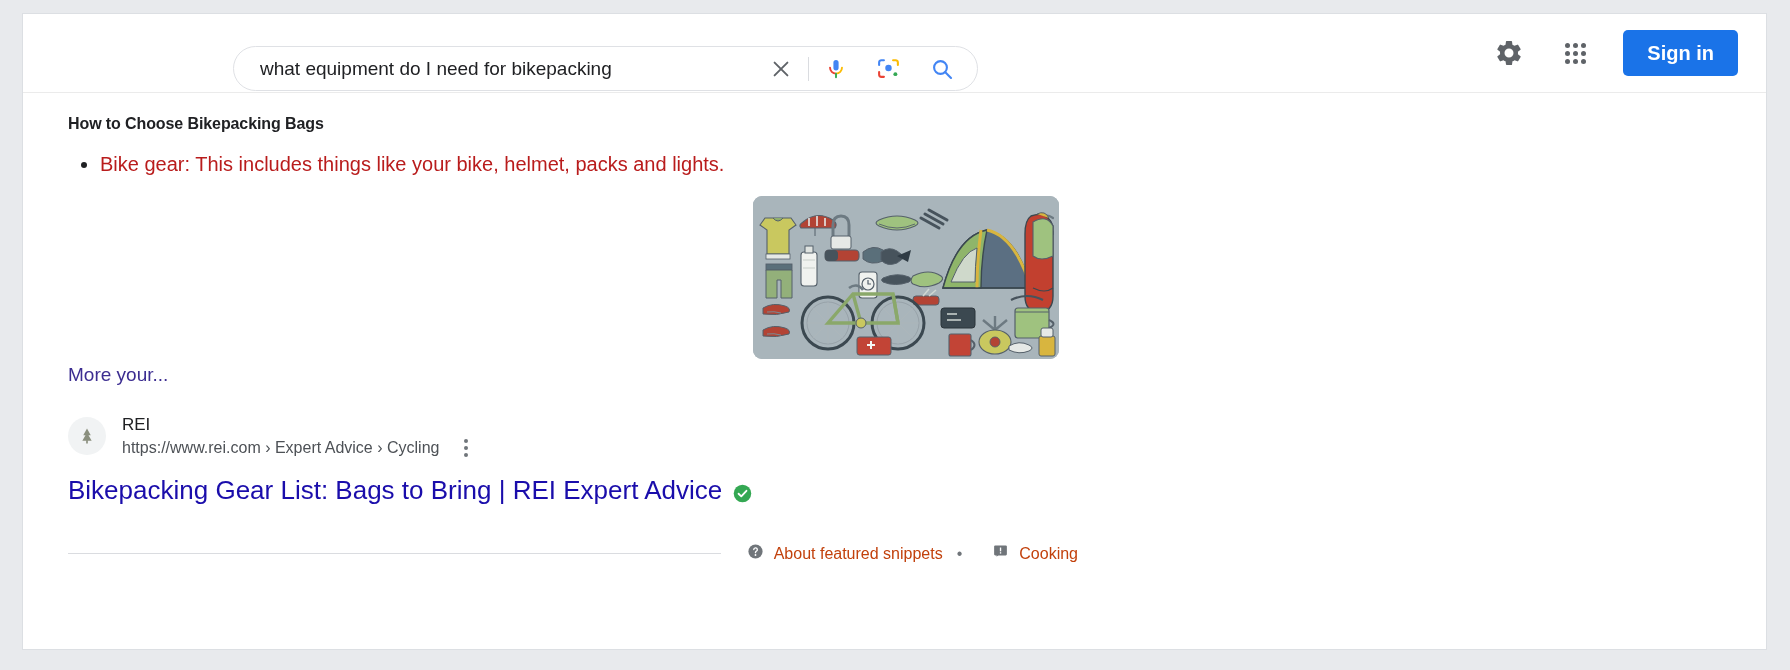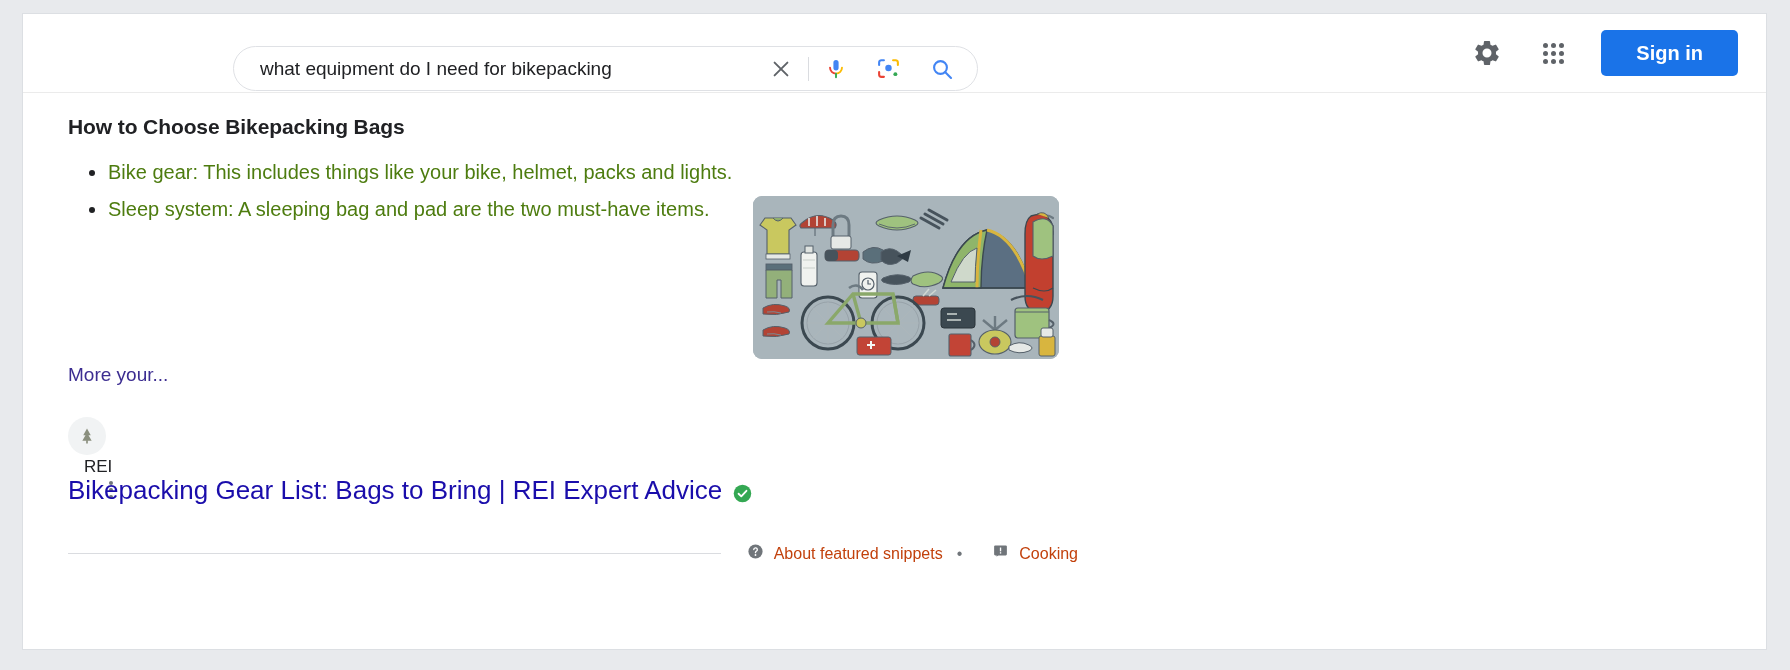--- a/index.html
+++ b/index.html
@@ -113,53 +113,53 @@
     width: 5px; height: 5px;
     border-radius: 50%;
     background: #5f6368;
   }
   .signin-btn {
     margin-left: 26px;
     background: #1a73e8;
     color: #fff;
     font-size: 20px;
     font-weight: bold;
-    padding: 0 35px;
+    padding: 0 24px;
     height: 46px;
     line-height: 46px;
     border-radius: 5px;
     cursor: pointer;
     user-select: none;
   }
 
   
   .main {
     position: relative;
     padding: 0;
   }
   .snippet-title {
     position: absolute;
     left: 45px;
     top: 22px;
-    font-size: 21px;
+    font-size: 16px;
     font-weight: bold;
     color: #202124;
     letter-spacing: -0.1px;
   }
   .bullets {
     position: absolute;
     left: 45px;
     top: 56px;
     width: 625px;
-    margin: 8px;
+    margin: 0;
     padding: 0 0 0 32px;
     list-style: none;
     font-size: 20px;
     line-height: 31px;
-    color: #4d7c0f;
+    color: #b91c1c;
   }
   .bullets li {
     position: relative;
     margin-bottom: 6px;
   }
   .bullets li::before {
     content: "";
     position: absolute;
     left: -19px;
     top: 13px;
@@ -190,21 +190,20 @@
   }
   .thumb svg { display: block; width: 100%; height: 100%; }
 
   
   .source {
     position: absolute;
     left: 45px;
     top: 320px;
     display: flex;
     align-items: flex-start;
-    flex-direction: column;
   }
   .favicon {
     width: 38px; height: 38px;
     border-radius: 50%;
     background: #f1f3f4;
     display: flex;
     align-items: center;
     justify-content: center;
     flex: none;
     margin-top: 4px;
@@ -362,21 +361,20 @@
         <div class="signin-btn">Sign in</div>
       </div>
     </div>
 
     <div class="main">
 
       <div class="snippet-title">How to Choose Bikepacking Bags</div>
 
       <ul class="bullets">
         <li>Bike gear: This includes things like your bike, helmet, packs and lights.</li>
-        <li>Sleep system: A sleeping bag and pad are the two must-have items.</li>
       </ul>
 
       <div class="more-items">More your...</div>
 
       <div class="thumb">
         <svg viewBox="0 0 306 163" preserveAspectRatio="none">
           <rect width="306" height="163" fill="#a9b5bb"></rect>
 
           <path d="M12 22 h26 l5 7 -7 5 v24 h-22 v-24 l-7 -5 z" fill="#c9c85f" stroke="#55606a" stroke-width="1.1"></path>
           <path d="M20 22 q5 6 10 0" fill="#8fae6d" stroke="#55606a" stroke-width="1"></path>
@@ -482,20 +480,21 @@
       <div class="source">
         <div class="favicon">
           <svg width="20" height="20" viewBox="0 0 24 24">
             <path d="M12 3 L16.5 11 H13.8 L17.6 17.6 H6.4 L10.2 11 H7.5 Z" fill="#8a8f7e"></path>
             <rect x="11" y="17" width="2" height="4" fill="#8a8f7e"></rect>
           </svg>
         </div>
         <div class="source-meta">
           <div class="source-name">REI</div>
           <div class="source-url-row">
+            <div class="source-url">https://www.rei.com › Expert Advice › Cycling</div>
             <div class="kebab">
               <i></i>
                 <i></i>
                 <i></i>
             </div>
           </div>
         </div>
       </div>
 
       <div class="result-title">

